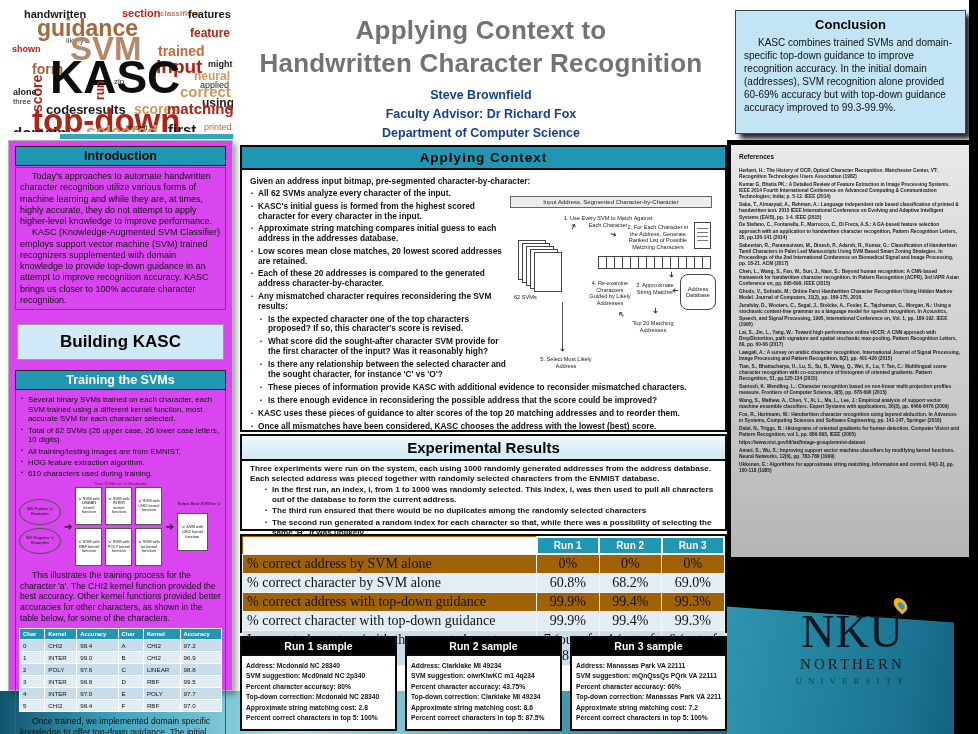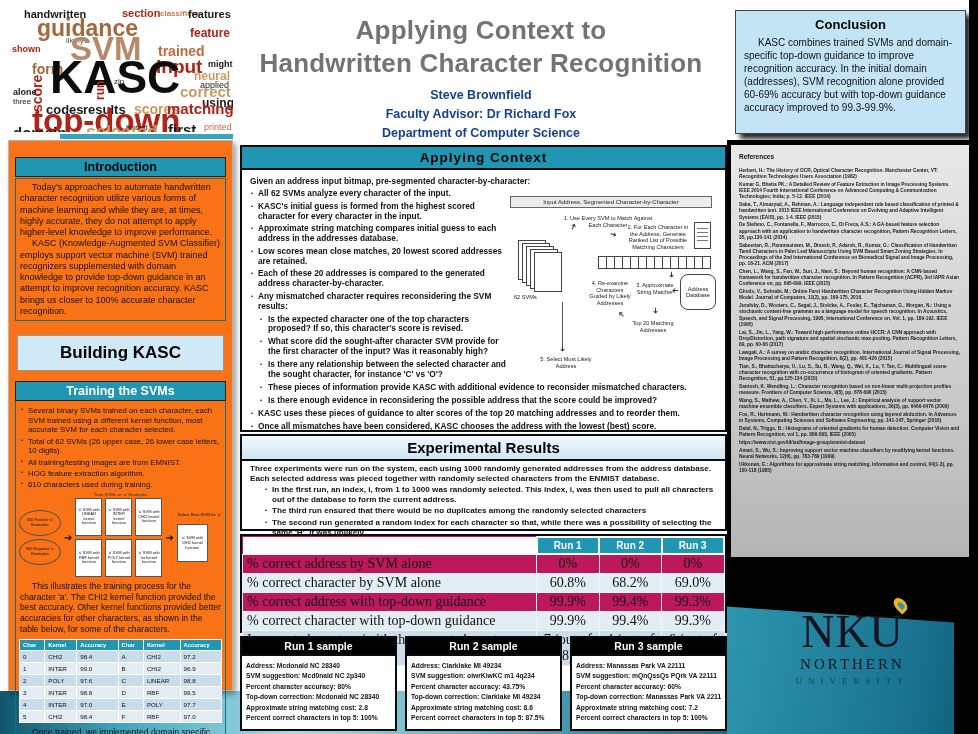--- a/index.html
+++ b/index.html
@@ -41,22 +41,22 @@
   .nku-logo{position:absolute;left:0;top:52px;width:251px;text-align:center;font-family:"Liberation Serif",serif;}
   .nku-acr{font-size:46px;color:#15151d;letter-spacing:1px;line-height:1;position:relative;display:inline-block;}
   .flame{position:absolute;right:-2px;top:-12px;width:11px;height:16px;background:#f5b21e;
     border-radius:50% 50% 50% 0;transform:rotate(-45deg);}
   .flame:after{content:"";position:absolute;left:3px;top:5px;width:5px;height:8px;background:#2f97b0;
     border-radius:50% 50% 50% 0;}
   .nku-l1{font-size:15px;color:#15151d;letter-spacing:3px;line-height:1.25;}
   .nku-l2{font-size:9px;color:rgba(10,30,40,.62);letter-spacing:6px;margin-top:2px;}
 
   
-  .left-panel{left:8px;top:140px;width:225px;height:551px;background:#f97316;border:1px solid #b5b5b5;
-    box-shadow:3px 3px 6px rgba(0,0,0,.4);box-sizing:border-box;padding:16px 6px;}
+  .left-panel{left:8px;top:140px;width:225px;height:551px;background:#d946ef;border:1px solid #b5b5b5;
+    box-shadow:3px 3px 6px rgba(0,0,0,.4);box-sizing:border-box;padding:5px 6px;}
   .sec-head{background:#2096b3;border:1px solid #222;text-align:center;font-weight:bold;
     font-size:12.5px;padding:2px 0;color:#000;}
   .sec-head.white{color:#fff;}
   .intro-body{border:1px solid #16707f;padding:3px 4px;font-size:9px;line-height:1.25;margin-top:1px;}
   .intro-body p{margin:0;text-indent:12px;}
   .building{margin:14px 2px 10px;background:#cfe9f7;border:1px solid #999;text-align:center;
     font-weight:bold;font-size:17px;padding:7px 0;color:#000;}
   .training-body{border:1px solid #16707f;border-top:none;padding:3px 3px 2px;}
   .tbullets{margin:2px 0;padding-left:2px;list-style:none;}
   .tbullets li{font-size:7.8px;line-height:1.25;margin:1.5px 0;padding-left:7px;position:relative;}
@@ -120,21 +120,21 @@
   .exp-panel{left:240px;top:434px;width:487px;height:97px;border:2px solid #0b0b0b;background:#fff;box-sizing:border-box;}
   .exp-head{background:linear-gradient(180deg,#f0f8fc,#cfe7f3);border-bottom:2px solid #0b0b0b;text-align:center;
     font-weight:bold;font-size:15px;padding:3px 0;color:#000;}
   .exp-body{padding:3px 8px;font-size:8.1px;font-weight:600;line-height:1.25;}
   .exp-body p{margin:0 0 1px;}
   .exp-body ul{margin:0;padding-left:22px;list-style:none;}
   .exp-body li{position:relative;margin:1px 0;}
   .exp-body li:before{content:"•";position:absolute;left:-7px;top:1px;font-size:6px;}
 
   
-  .results-wrap{left:240px;top:534px;width:487px;height:99px;border:2px solid #0b0b0b;box-sizing:border-box;background:#be185d;}
+  .results-wrap{left:240px;top:534px;width:487px;height:99px;border:2px solid #0b0b0b;box-sizing:border-box;background:#a16207;}
   table.results{border-collapse:collapse;width:100%;height:100%;table-layout:fixed;font-family:"Liberation Serif",serif;}
   table.results col.lbl{width:294px;}
   table.results th{background:#2096b3;color:#fff;font-size:10px;border:2px solid #fff;
     font-family:"Liberation Sans",sans-serif;padding:2px 0;}
   table.results th.corner{background:#fff;border:none;}
   table.results td{font-size:14px;padding:1px 4px;border:1px solid #eef4f8;}
   table.results td.val{text-align:center;}
   table.results tr.even td{background:#e2edf4;}
   table.results tr.last td{background:#ccdde9;}
 

